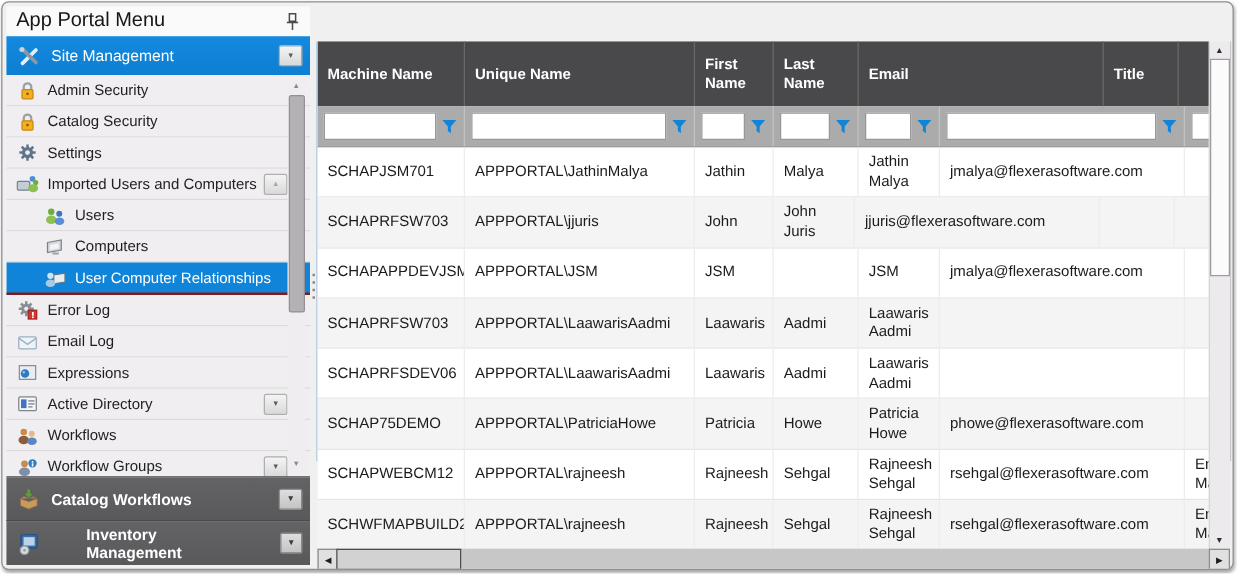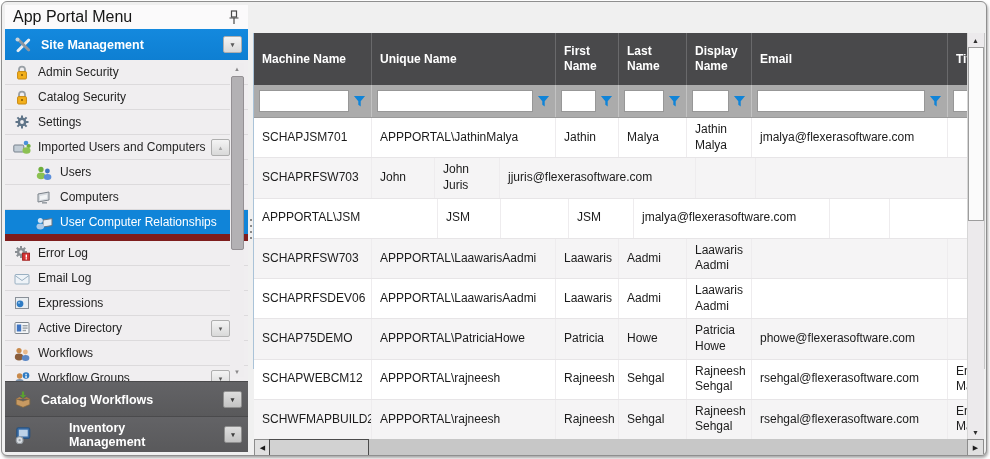--- a/index.html
+++ b/index.html
@@ -8,33 +8,33 @@
   .frame{position:absolute;left:1px;top:1px;right:3px;bottom:3px;background:#f0f0f0;
          border:1px solid #8f8f8f;border-radius:6px;box-shadow:1px 2px 3px rgba(0,0,0,.35);overflow:hidden;}
 
   
   .sidebar{position:absolute;left:3px;top:3px;width:243px;height:447px;background:#f0eef0;overflow:hidden;}
   .sb-title{position:absolute;left:0;top:0;right:0;height:24px;background:#fbfafb;
             display:flex;align-items:center;padding:0 8px;}
   .sb-title .lbl{flex:1;font-size:16px;color:#161616;}
   .pin{width:12px;height:15px;}
   .sm-header{position:absolute;left:0;top:24px;right:0;height:31px;background:linear-gradient(#1489de,#0e7fd2);
-             display:flex;align-items:center;padding:0 6px 0 8px;color:#fff;font-weight:bold;font-size:12.5px;}
+             display:flex;align-items:center;padding:0 6px 0 8px;color:#fff;font-weight:normal;font-size:12.5px;}
   .sm-header .ic{margin-right:8px;}
   .mini-btn{width:17px;height:15px;background:linear-gradient(#f4f4f4,#d9d9d9);border:1px solid #aeaeae;
             border-radius:2px;display:flex;align-items:center;justify-content:center;
             font-size:7px;color:#5a5a5a;line-height:1;}
   .sm-header .mini-btn{margin-left:auto;}
   .menu{position:absolute;left:0;top:55px;right:0;height:321px;overflow:hidden;background:#f0eef0;}
   .mi{height:24px;border-bottom:1px solid #dcdadc;display:flex;align-items:center;
       padding:0 18px 0 8px;background:#f0eef0;}
   .mi.lv2{padding-left:30px;}
   .mi .ic{width:18px;height:16px;margin-right:7px;flex-shrink:0;display:flex;align-items:center;justify-content:center;position:relative;}
   .mi .t{white-space:nowrap;color:#1f1f1f;}
-  .mi.sel{background:#1084d8;border-bottom:7px solid #7f1d1d;}
+  .mi.sel{background:#1084d8;border-bottom:2px solid #7f1d1d;}
   .mi.sel .t{color:#fff;}
   .mi .mini-btn{margin-left:auto;}
   
   .sb-scroll{position:absolute;right:4px;top:58px;width:14px;height:314px;background:#efedef;}
   .sb-scroll .arr{position:absolute;left:0;width:14px;height:11px;display:flex;align-items:center;justify-content:center;
                   font-size:6px;color:#8a888a;}
   .sb-scroll .thumb{position:absolute;left:1px;width:11px;top:13px;height:172px;background:#b3b1b4;
                     border:1px solid #949094;border-radius:2px;}
   .sb-group{position:absolute;left:0;right:0;height:35px;background:linear-gradient(#636366,#59595b);
             border-top:1px solid #4a4a4c;display:flex;align-items:center;padding:0 6px 0 8px;
@@ -324,21 +324,20 @@
       </div>
 
   <div class="grid">
     <div class="g-content">
 
       <div class="g-head">
         <div class="hc col0">Machine Name</div>
         <div class="hc col1">Unique Name</div>
         <div class="hc col2">First Name</div>
         <div class="hc col3">Last Name</div>
-        <div class="hc col4">Display Name</div>
         <div class="hc col5">Email</div>
         <div class="hc col6">Title</div>
       </div>
 
       <div class="g-filter">
         <div class="fc col0">
               <input style="">
           <svg width="13" height="13" viewBox="0 0 14 13">
                 <polygon points="1,0.5 13,0.5 8.3,6.2 8.3,12 5.7,10 5.7,6.2" fill="#1084d8"></polygon>
               </svg>
@@ -384,27 +383,29 @@
     <div class="dc col1">APPPORTAL\JathinMalya</div>
     <div class="dc col2">Jathin</div>
     <div class="dc col3">Malya</div>
     <div class="dc col4">Jathin Malya</div>
     <div class="dc col5">jmalya@flexerasoftware.com</div>
     <div class="dc col6"></div>
   </div>
 
   <div class="g-row">
     <div class="dc col0">SCHAPRFSW703</div>
+    <div class="dc col1">APPPORTAL\jjuris</div>
     <div class="dc col2">John</div>
     <div class="dc col4">John Juris</div>
     <div class="dc col5">jjuris@flexerasoftware.com</div>
     <div class="dc col6"></div>
   </div>
 
   <div class="g-row">
+    <div class="dc col0">SCHAPAPPDEVJSM</div>
     <div class="dc col1">APPPORTAL\JSM</div>
     <div class="dc col2">JSM</div>
     <div class="dc col3"></div>
     <div class="dc col4">JSM</div>
     <div class="dc col5">jmalya@flexerasoftware.com</div>
     <div class="dc col6"></div>
   </div>
 
   <div class="g-row">
     <div class="dc col0">SCHAPRFSW703</div>

